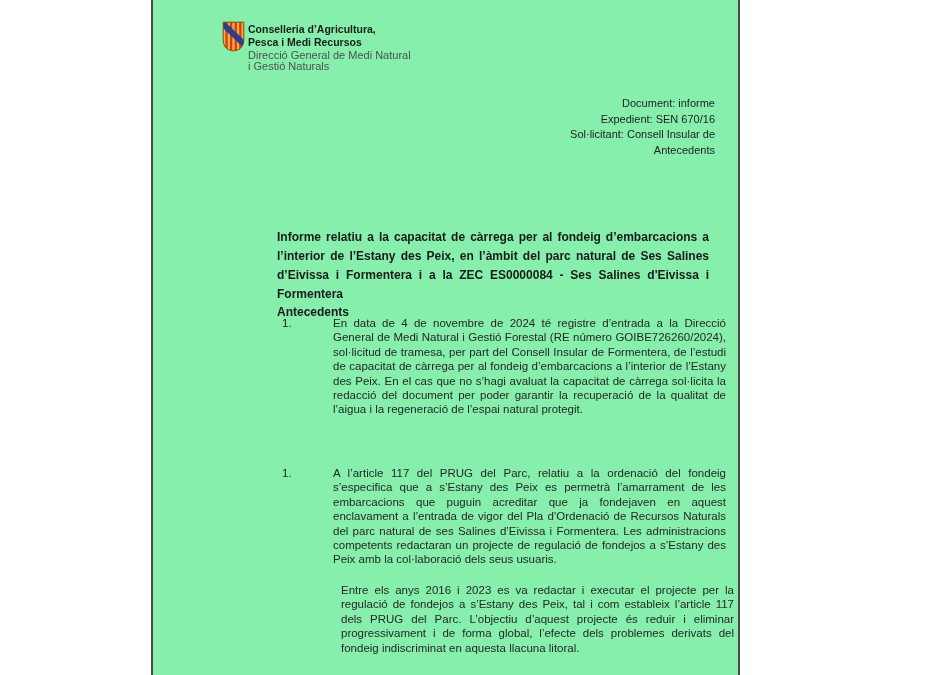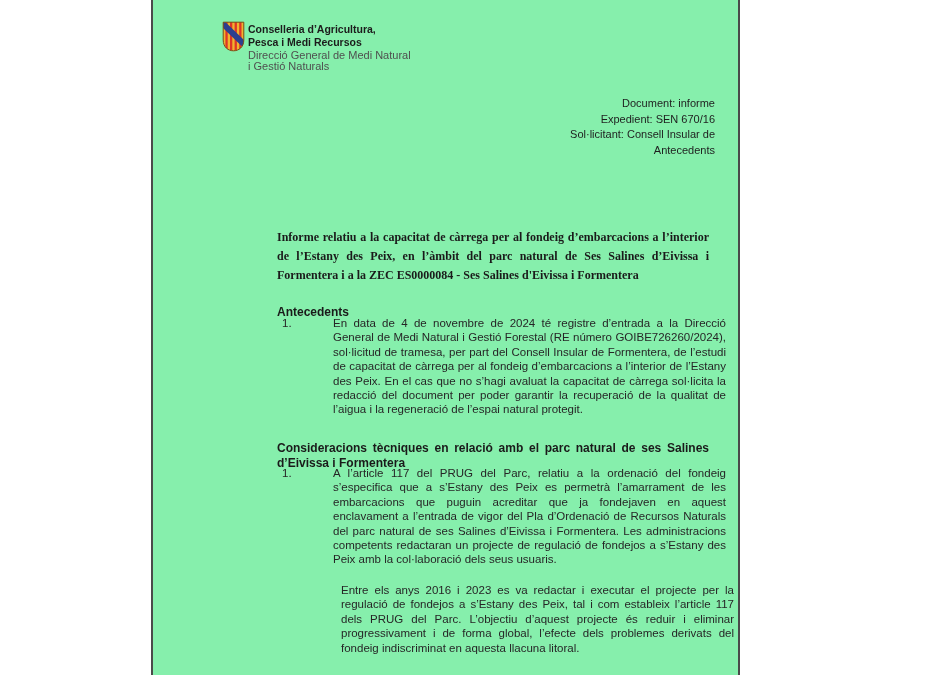--- a/index.html
+++ b/index.html
@@ -25,21 +25,20 @@
   
   .doc-info{
     position:absolute;left:367px;top:96px;width:195px;
     font-size:11px;line-height:15.5px;color:#1e1e1e;text-align:right;
   }
   
   .title{
     position:absolute;left:124px;top:228px;width:432px;
     font-size:12px;font-weight:bold;line-height:19px;color:#1a1a1a;
     text-align:justify;
-    font-family:Liberation Serif, serif;
   }
   .sec-heading{
     position:absolute;left:124px;width:432px;
     font-size:12px;font-weight:bold;line-height:15px;color:#1a1a1a;
     text-align:justify;
     margin-top:16px;
   }
   .list-item{position:absolute;left:124px;width:432px;}
   .list-item .marker{
     position:absolute;left:5px;top:0;
@@ -98,21 +97,20 @@
 
   <div class="title">Informe relatiu a la capacitat de càrrega per al fondeig d’embarcacions a l’interior de l’Estany des Peix, en l’àmbit del parc natural de Ses Salines d’Eivissa i Formentera i a la ZEC ES0000084 - Ses Salines d'Eivissa i Formentera</div>
 
   <div class="sec-heading" id="h-sec1">Antecedents</div>
 
   <div class="list-item" id="list1">
     <span class="marker">1.</span>
     <div class="li-text">En data de 4 de novembre de 2024 té registre d’entrada a la Direcció General de Medi Natural i Gestió Forestal (RE número GOIBE726260/2024), sol·licitud de tramesa, per part del Consell Insular de Formentera, de l’estudi de capacitat de càrrega per al fondeig d’embarcacions a l’interior de l’Estany des Peix. En el cas que no s’hagi avaluat la capacitat de càrrega sol·licita la redacció del document per poder garantir la recuperació de la qualitat de l’aigua i la regeneració de l’espai natural protegit.</div>
   </div>
 
-  <div class="sec-heading" id="h-sec2">Consideracions tècniques en relació amb el parc natural de ses Salines d’Eivissa i Formentera</div>
 
   <div class="list-item" id="list2">
     <span class="marker">1.</span>
     <div class="li-text">A l’article 117 del PRUG del Parc, relatiu a la ordenació del fondeig s’especifica que a s’Estany des Peix es permetrà l’amarrament de les embarcacions que puguin acreditar que ja fondejaven en aquest enclavament a l’entrada de vigor del Pla d’Ordenació de Recursos Naturals del parc natural de ses Salines d’Eivissa i Formentera. Les administracions competents redactaran un projecte de regulació de fondejos a s’Estany des Peix amb la col·laboració dels seus usuaris.</div>
   </div>
 
   <div class="cont-para">Entre els anys 2016 i 2023 es va redactar i executar el projecte per la regulació de fondejos a s’Estany des Peix, tal i com estableix l’article 117 dels PRUG del Parc. L’objectiu d’aquest projecte és reduir i eliminar progressivament i de forma global, l’efecte dels problemes derivats del fondeig indiscriminat en aquesta llacuna litoral.</div>
 
 </div>
 

